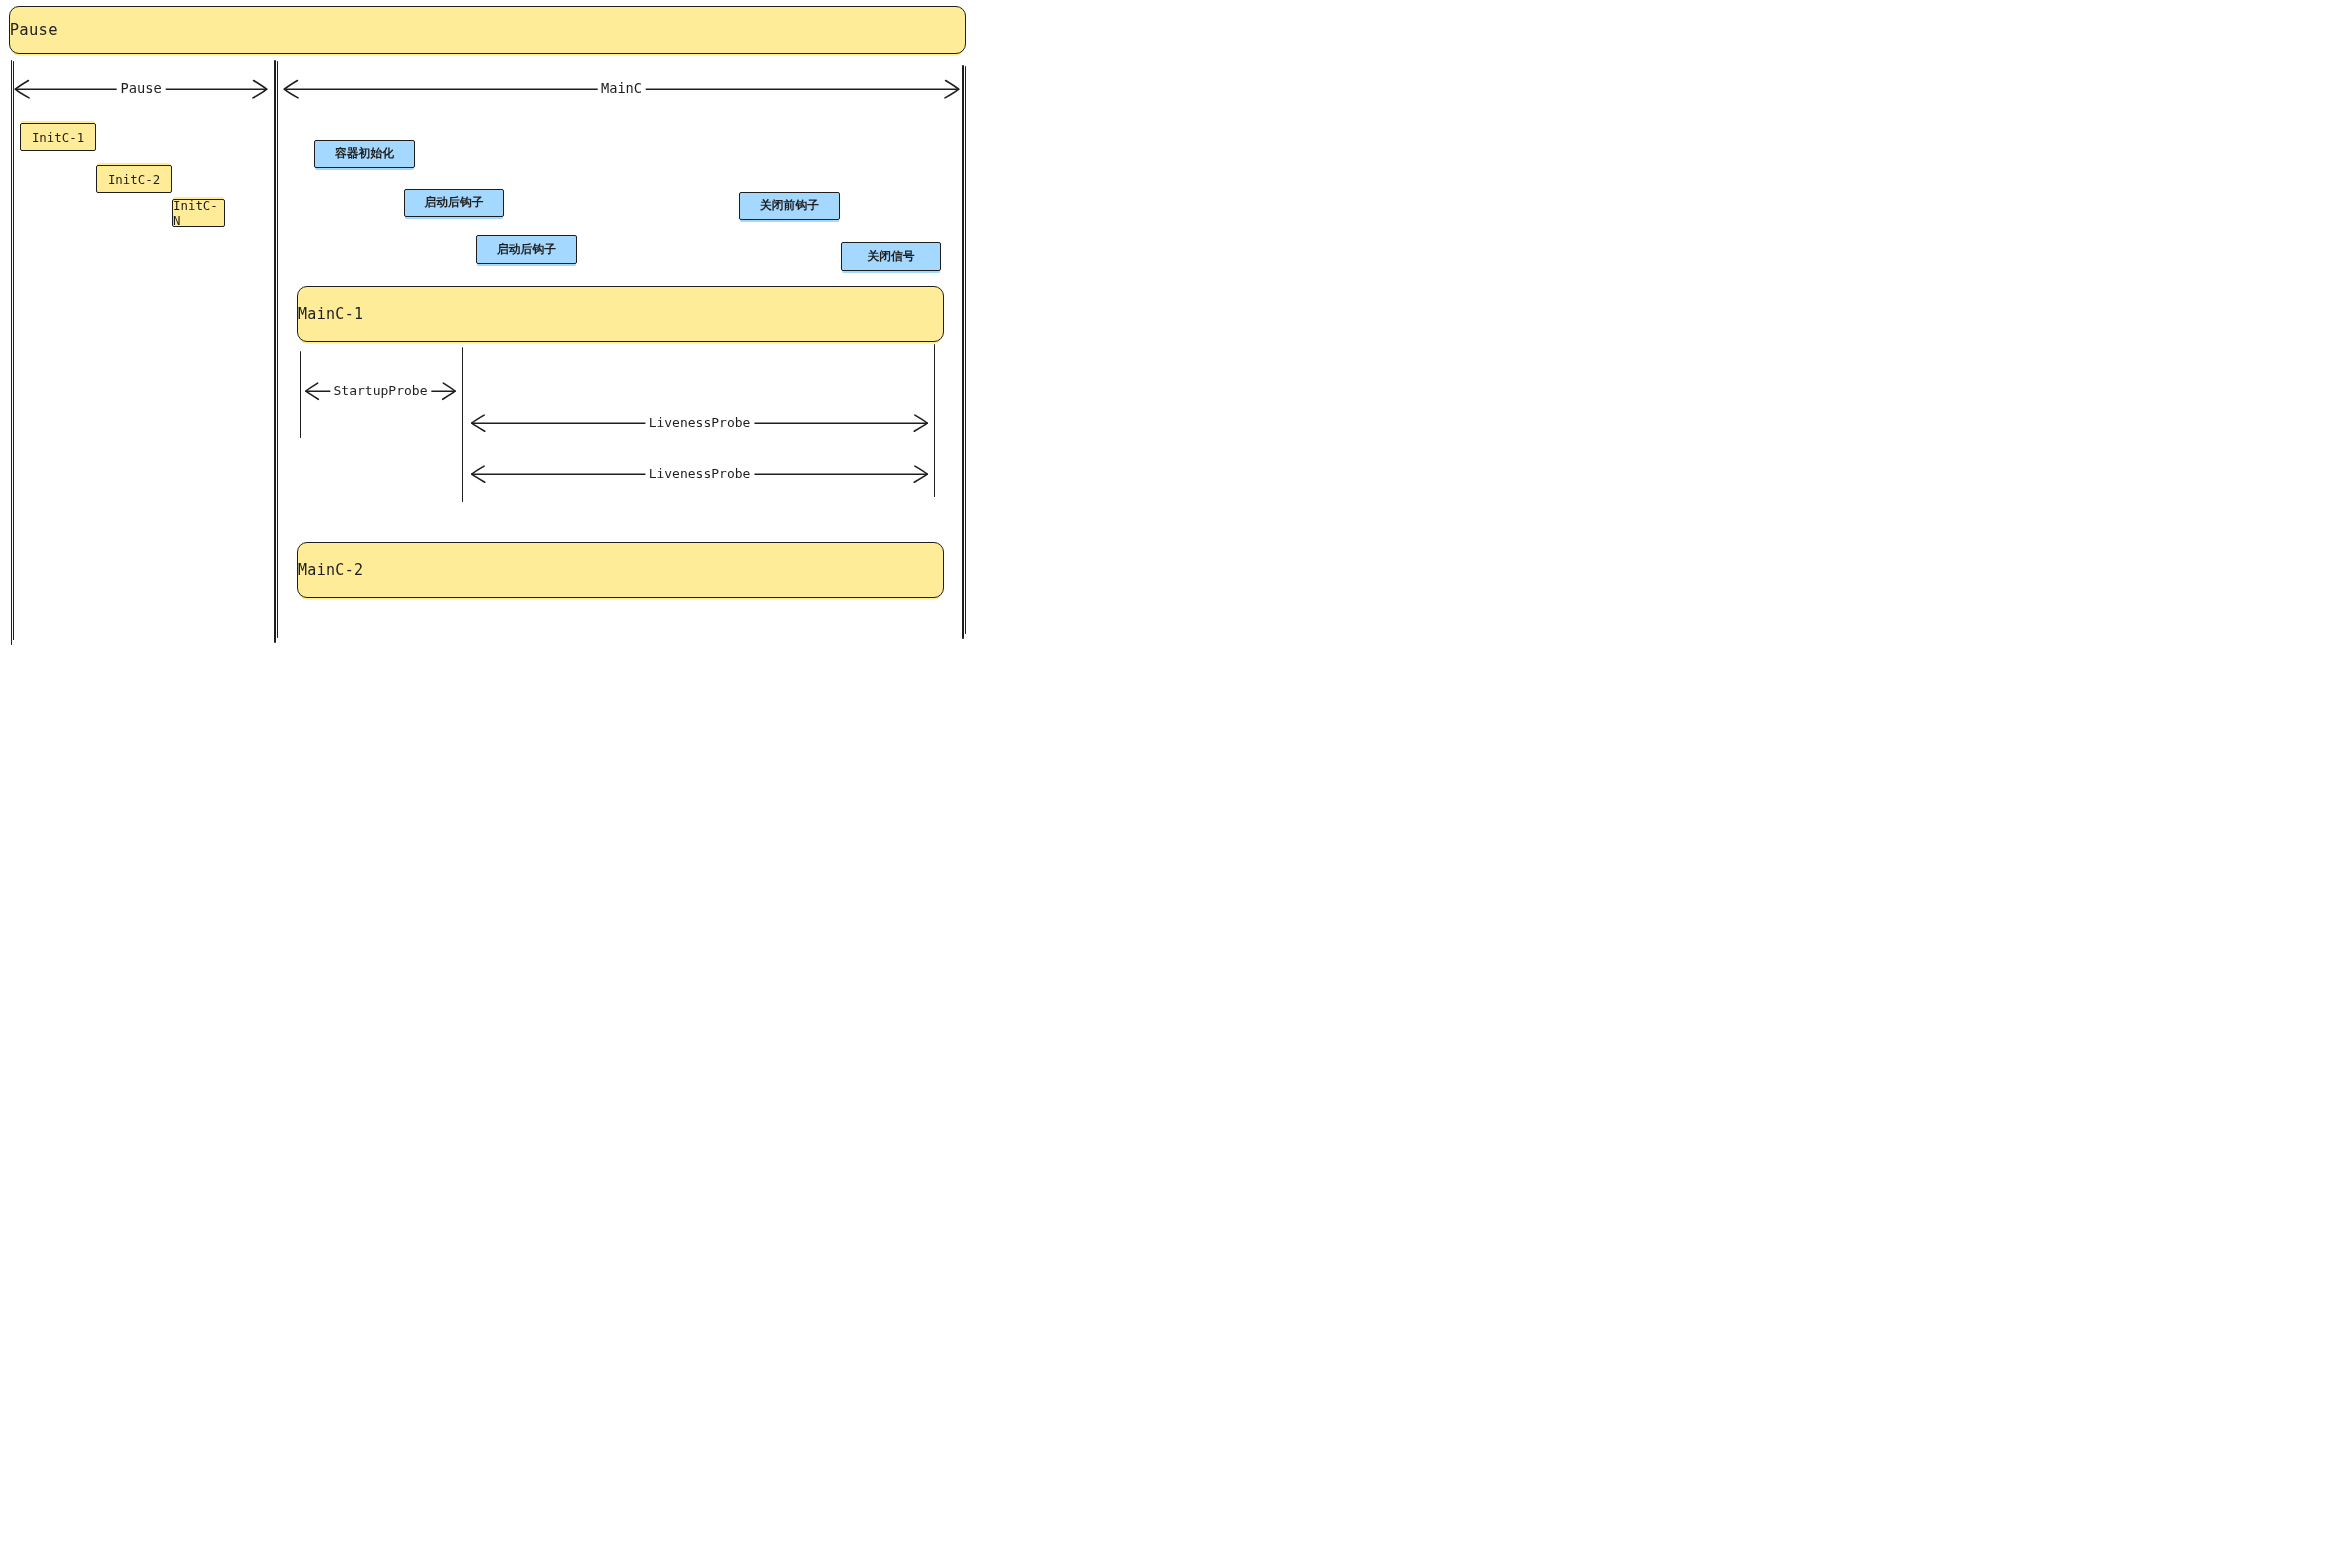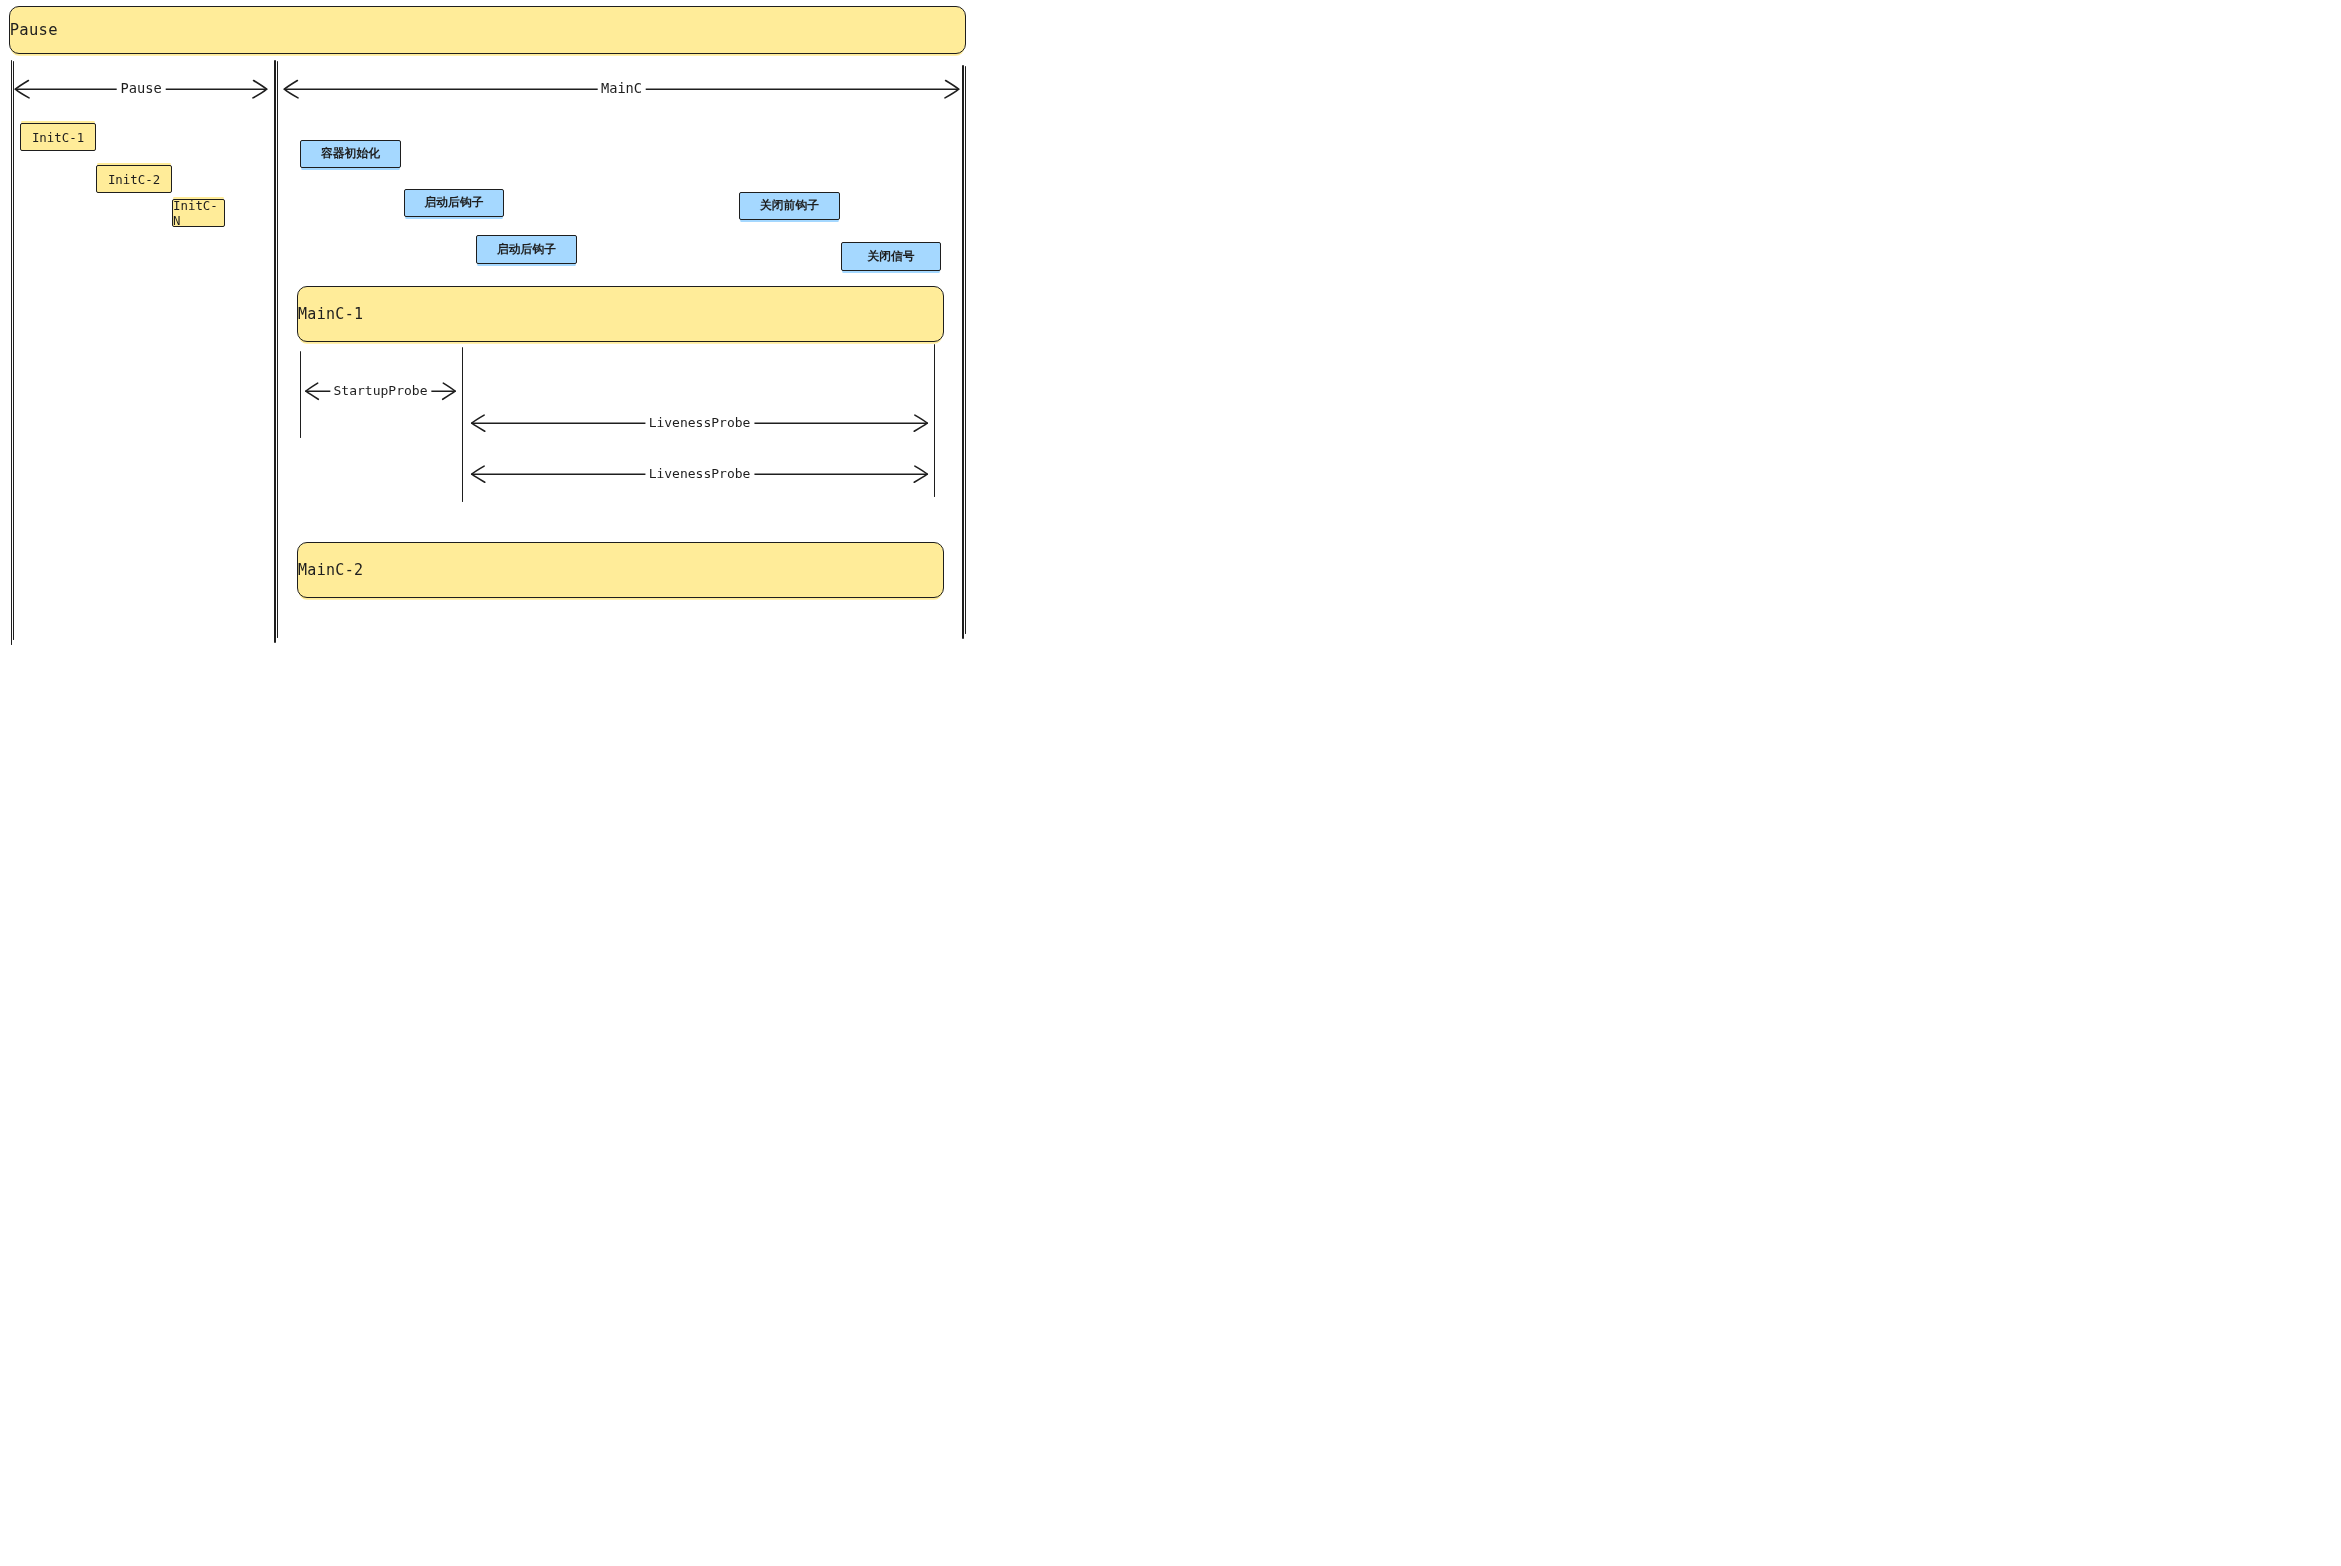--- a/index.html
+++ b/index.html
@@ -77,21 +77,21 @@
   <div class="ybox" style="left:20px; top:123px; width:76px; height:28px;">
     <span class="lbl">InitC-1</span>
   </div>
   <div class="ybox" style="left:96px; top:165px; width:76px; height:28px;">
     <span class="lbl">InitC-2</span>
   </div>
   <div class="ybox" style="left:172px; top:199px; width:53px; height:28px;">
     <span class="lbl">InitC-N</span>
   </div>
 
-  <div class="bbox" style="left:300px; top:140px; width:101px; height:28px;">
+  <div class="bbox" style="left:314px; top:140px; width:101px; height:28px;">
     <span class="lbl">容器初始化</span>
   </div>
   <div class="bbox" style="left:404px; top:189px; width:100px; height:28px;">
     <span class="lbl">启动后钩子</span>
   </div>
   <div class="bbox" style="left:476px; top:235px; width:101px; height:29px;">
     <span class="lbl">启动后钩子</span>
   </div>
   <div class="bbox" style="left:739px; top:192px; width:101px; height:28px;">
     <span class="lbl">关闭前钩子</span>

